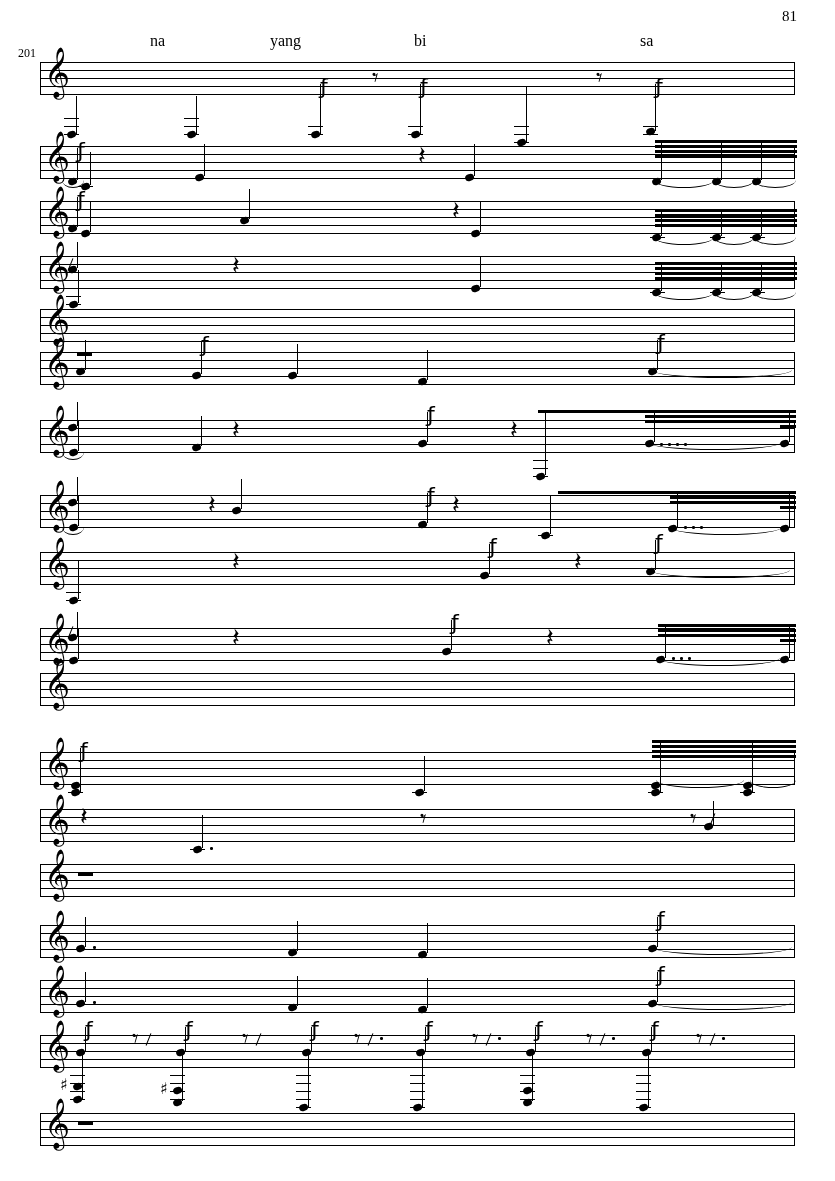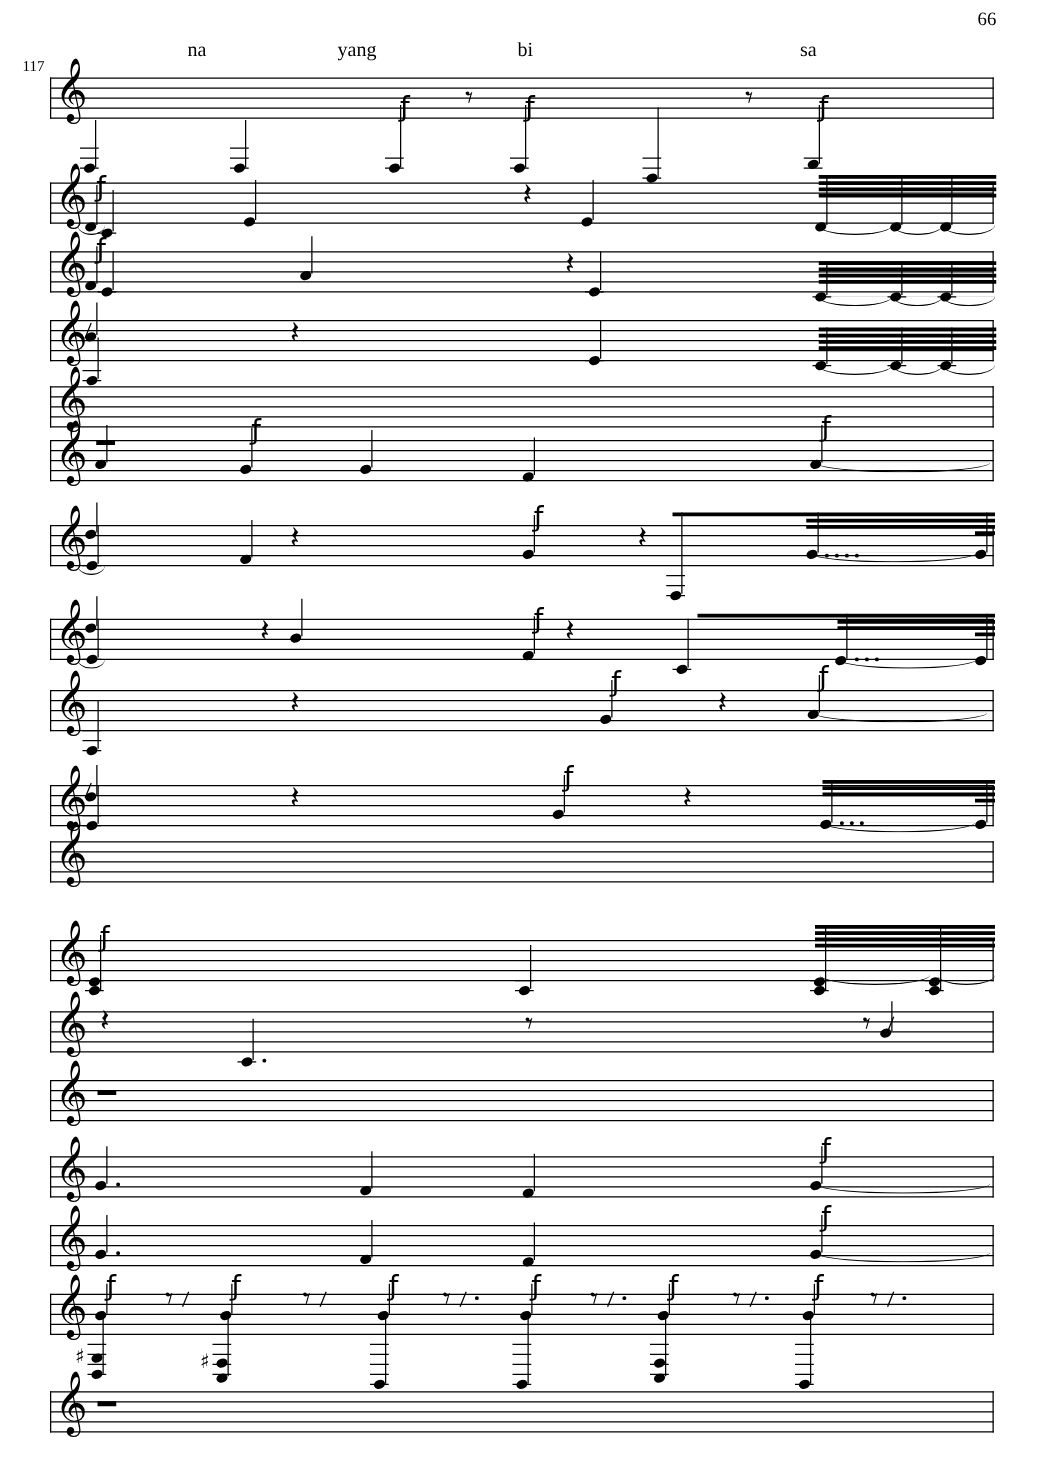--- a/index.html
+++ b/index.html
@@ -42,22 +42,22 @@
   .dot{position:absolute;width:2.6px;height:2.6px;background:#000;border-radius:50%;}
   .tie{position:absolute;border-bottom:1.2px solid #000;border-radius:0 0 50% 50%/0 0 100% 100%;height:7px;}
   .slash{position:absolute;width:1.3px;height:13px;background:#000;transform:rotate(22deg);}
   .accid{position:absolute;font-size:16px;line-height:12px;font-family:"DejaVu Sans",sans-serif;}
 </style>
 </head>
 <body>
 
 <div id="page">
 
-  <div class="page-number">66</div>
-  <div class="measure-number" style="left:18px;top:46px;">117</div>
+  <div class="page-number">81</div>
+  <div class="measure-number" style="left:18px;top:46px;">201</div>
 
   <div class="lyric" style="left:150px;top:32px;">na</div>
   <div class="lyric" style="left:270px;top:32px;">yang</div>
   <div class="lyric" style="left:414px;top:32px;">bi</div>
   <div class="lyric" style="left:640px;top:32px;">sa</div>
 
   <div class="staff" style="left:40px;top:62px;width:755px;">
     <div class="lines"></div>
     <div class="barline-l"></div>
     <div class="barline-r"></div>

